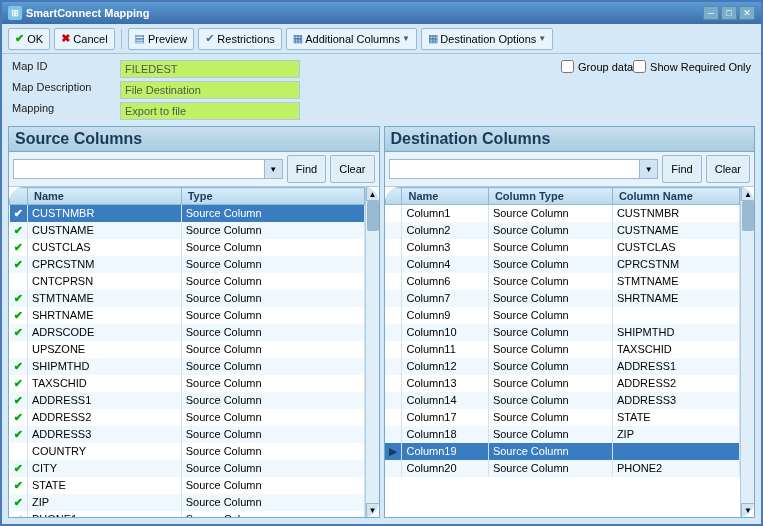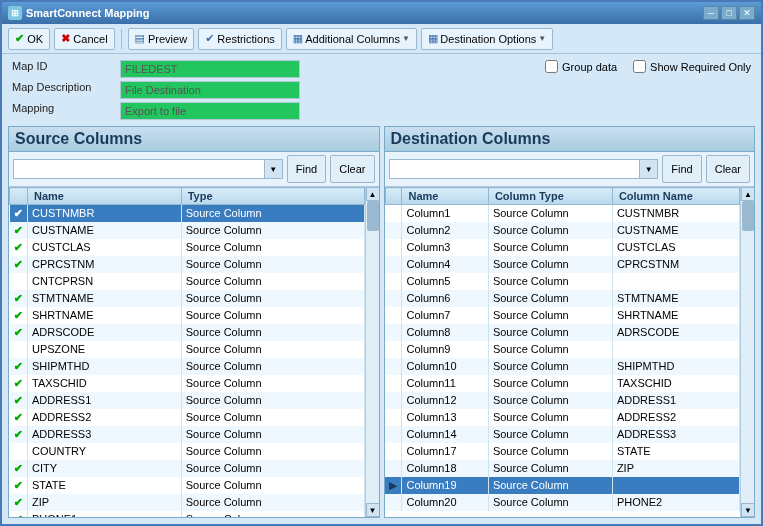--- a/index.html
+++ b/index.html
@@ -112,30 +112,29 @@
     }
     .form-label {
       width: 100px;
       font-size: 11px;
       color: #222;
     }
     .form-input {
       width: 180px;
       height: 18px;
       border: 1px solid #b0c8dc;
-      background: #22c55e;
+      background: #bef264;
       padding: 1px 4px;
       font-size: 11px;
       color: #555;
     }
     .form-row-right {
       margin-left: auto;
       display: flex;
       align-items: center;
-      gap: 16px;
     }
     .checkbox-label {
       display: flex;
       align-items: center;
       gap: 4px;
       font-size: 11px;
     }
     .checkbox-label input[type="checkbox"] {
       width: 13px;
       height: 13px;
@@ -249,20 +248,21 @@
     .check-cell.selected { color: white; }
     .row-arrow {
       width: 12px;
       text-align: center;
       color: #1a3a5c;
     }
     .panel-with-scroll {
       display: flex;
       flex: 1;
       overflow: hidden;
+      border-radius: 15px;
     }
     .vertical-scroll {
       display: flex;
       flex-direction: column;
       width: 14px;
       background: #e8f2fa;
       border-left: 1px solid #b0cce0;
     }
     .scroll-btn {
       width: 14px;
@@ -540,41 +540,29 @@
     <td>CUSTCLAS</td>
   </tr>
                 <tr>
     <td class="row-arrow"></td>
     <td>Column4</td>
     <td>Source Column</td>
     <td>CPRCSTNM</td>
   </tr>
                 <tr>
     <td class="row-arrow"></td>
-    <td>Column5</td>
-    <td>Source Column</td>
-    <td></td>
-  </tr>
-                <tr>
-    <td class="row-arrow"></td>
     <td>Column6</td>
     <td>Source Column</td>
     <td>STMTNAME</td>
   </tr>
                 <tr>
     <td class="row-arrow"></td>
     <td>Column7</td>
     <td>Source Column</td>
     <td>SHRTNAME</td>
-  </tr>
-                <tr>
-    <td class="row-arrow"></td>
-    <td>Column8</td>
-    <td>Source Column</td>
-    <td>ADRSCODE</td>
   </tr>
                 <tr>
     <td class="row-arrow"></td>
     <td>Column9</td>
     <td>Source Column</td>
     <td></td>
   </tr>
                 <tr>
     <td class="row-arrow"></td>
     <td>Column10</td>

